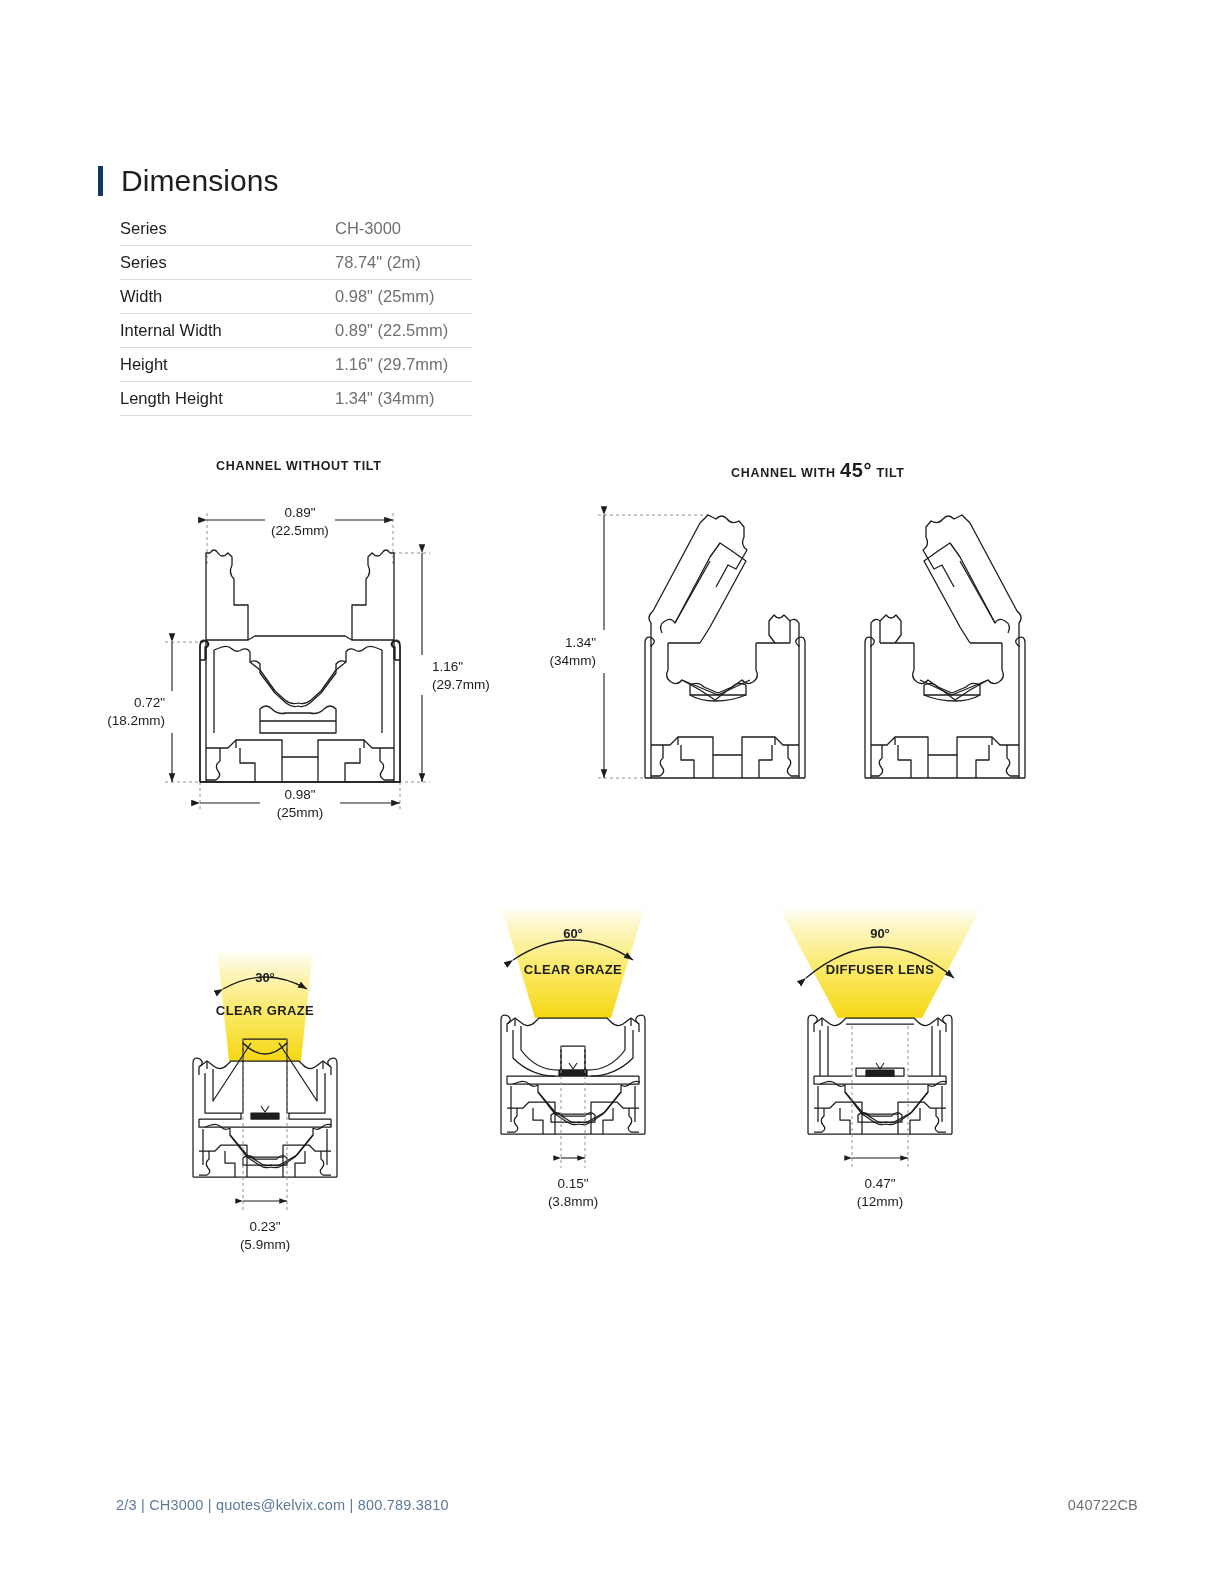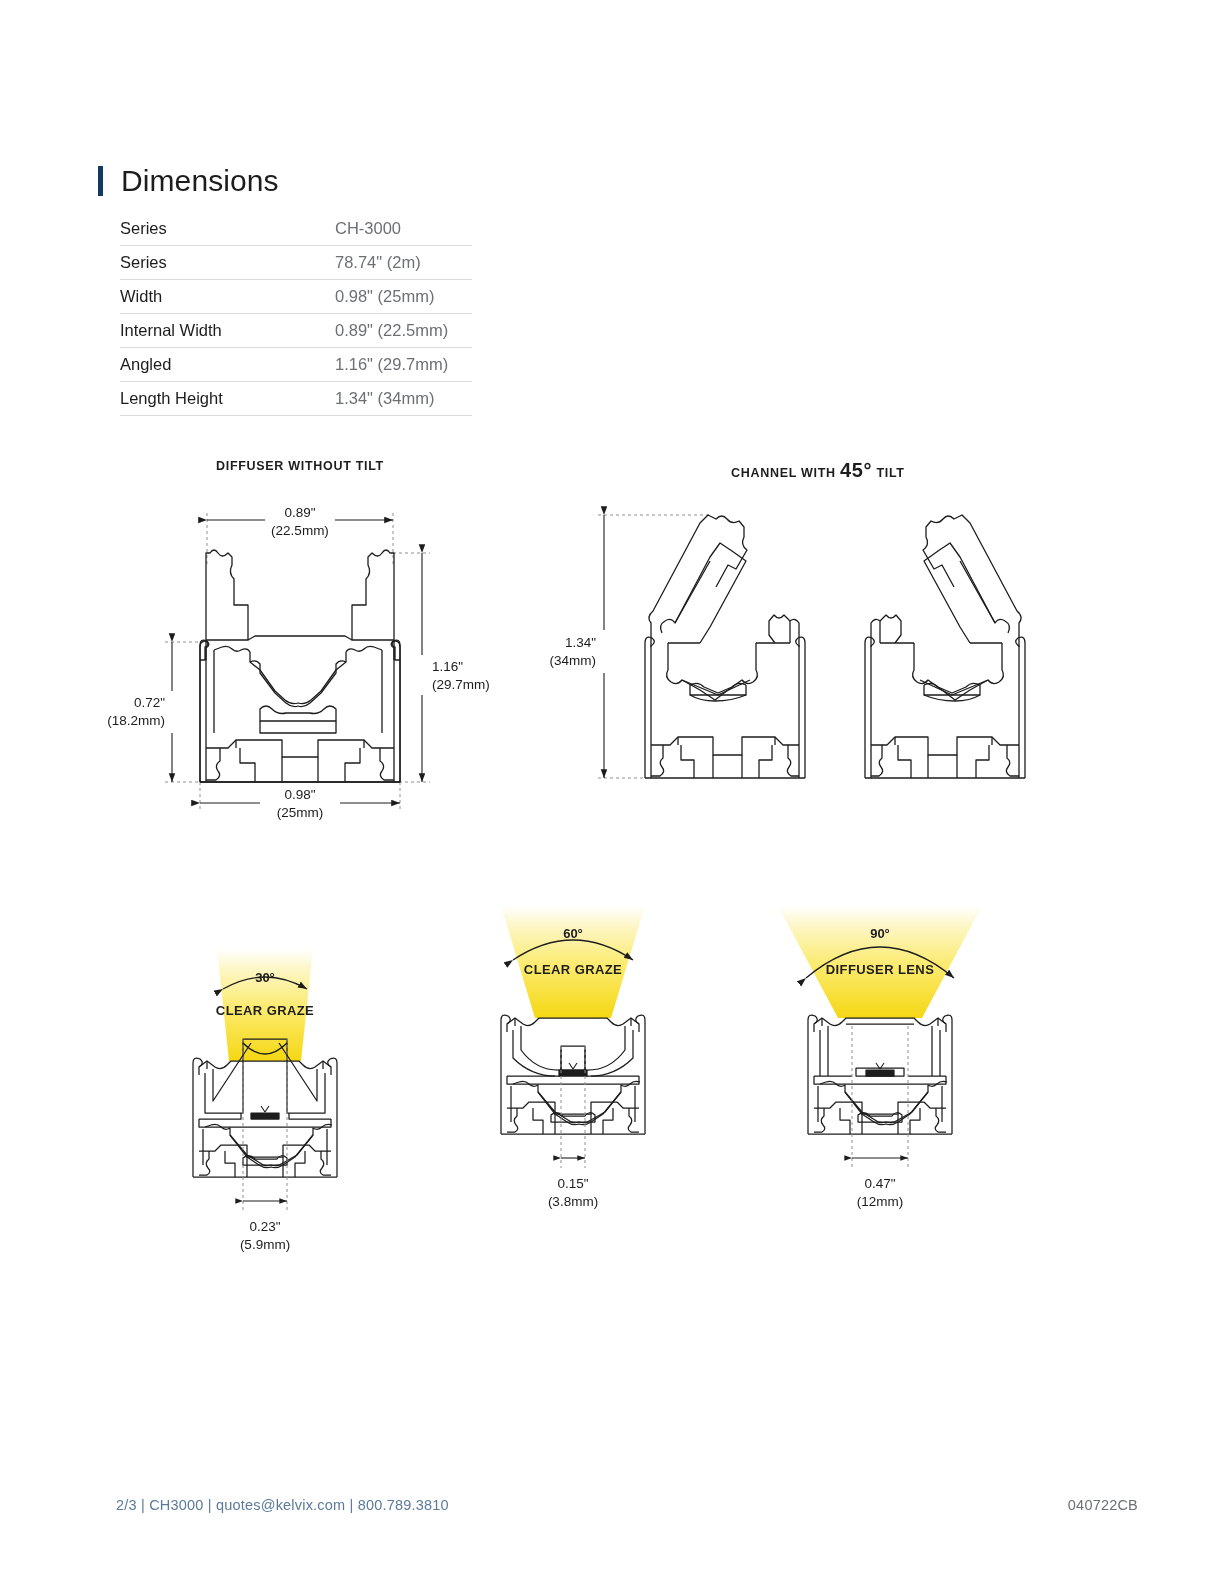--- a/index.html
+++ b/index.html
@@ -68,32 +68,32 @@
       </tr>
       <tr>
         <td class="k">Width</td>
         <td class="v">0.98" (25mm)</td>
       </tr>
       <tr>
         <td class="k">Internal Width</td>
         <td class="v">0.89" (22.5mm)</td>
       </tr>
       <tr>
-        <td class="k">Angled</td>
+        <td class="k">Height</td>
         <td class="v">1.16" (29.7mm)</td>
       </tr>
       <tr>
         <td class="k">Length Height</td>
         <td class="v">1.34" (34mm)</td>
       </tr>
     </tbody>
   </table>
 
   <div class="cap" id="cap-no-tilt">
-    <span>DIFFUSER WITHOUT TILT</span>
+    <span>CHANNEL WITHOUT TILT</span>
   </div>
   <div class="cap" id="cap-tilt">
     <span>CHANNEL WITH </span><b>45°</b><span> TILT</span>
   </div>
 
   <div class="canvas" style="left:110px;top:495px;">
     <svg width="390" height="345" viewBox="0 0 390 345">
       <defs>
         <marker id="ah" markerWidth="9" markerHeight="9" refX="8" refY="3" orient="auto">
           <path d="M0,0 L8,3 L0,6 z" fill="#1d1d1d"></path>

